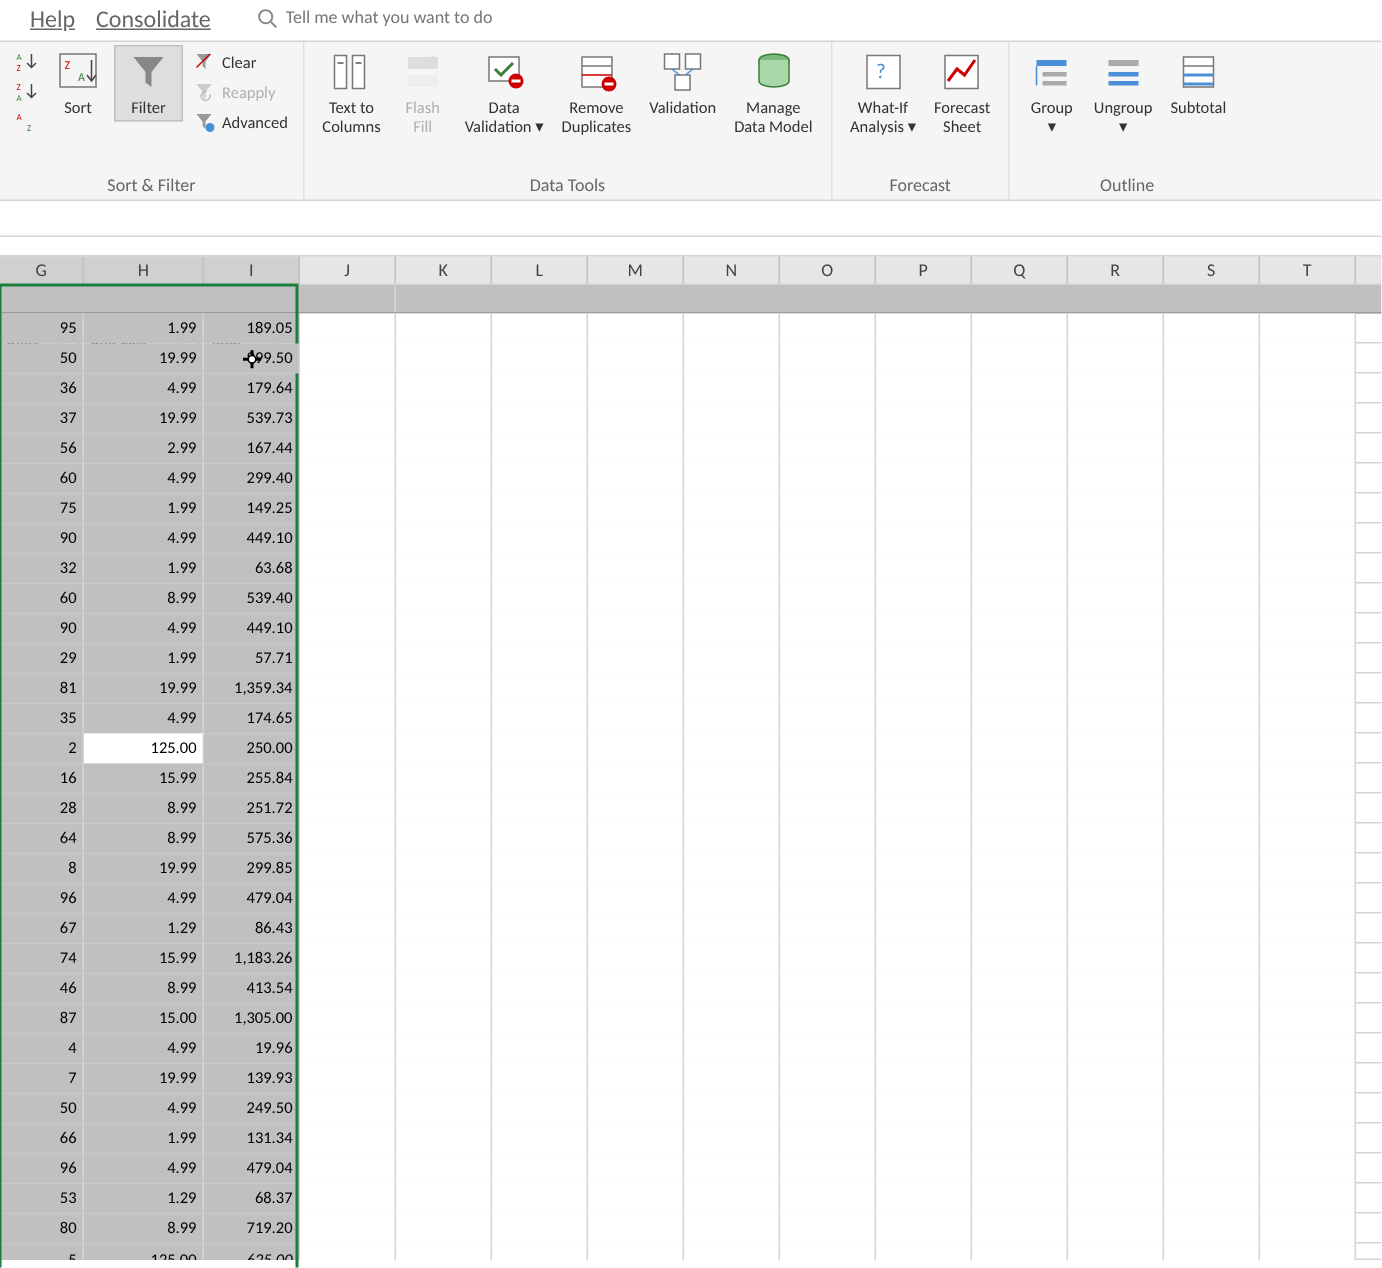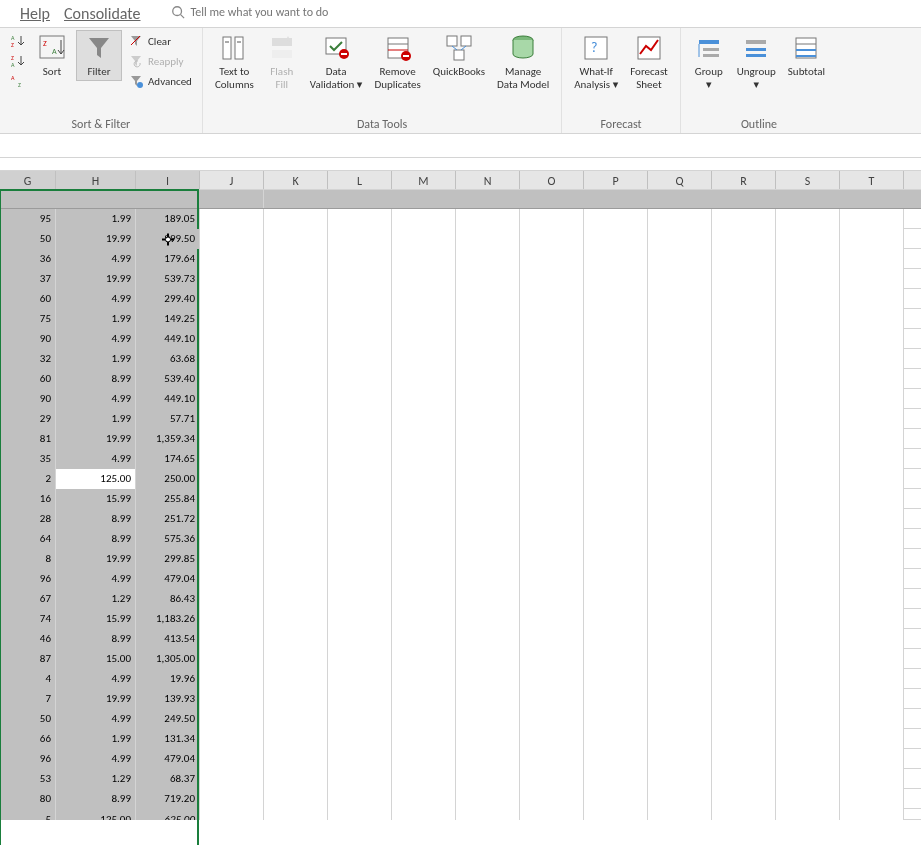--- a/index.html
+++ b/index.html
@@ -191,21 +191,21 @@
         </div>
       <div class="vbtn">
           <span class="icon-big">
             <svg viewBox="0 0 32 32">
               <rect x="4" y="4" width="10" height="10" fill="#fff" stroke="#777"></rect>
               <rect x="18" y="4" width="10" height="10" fill="#fff" stroke="#777"></rect>
               <rect x="11" y="18" width="10" height="10" fill="#fff" stroke="#777"></rect>
               <path d="M9 14l5 4M23 14l-5 4" stroke="#4a90d9"></path>
             </svg>
           </span>
-          <span>QuickBooks</span>
+          <span>Validation</span>
         </div>
       <div class="vbtn">
           <span class="icon-big">
             <svg viewBox="0 0 32 32">
               <ellipse cx="16" cy="8" rx="10" ry="4" fill="#7ab87a" stroke="#3b7e3b"></ellipse>
               <path d="M6 8v14a10 4 0 0 0 20 0V8" fill="#a8d8a8" stroke="#3b7e3b"></path>
             </svg>
           </span>
           <span style="white-space:pre">Manage
 Data Model</span>
@@ -391,20 +391,36 @@
           <div class="cell col-other emp"></div>
           <div class="cell col-other emp"></div>
           <div class="cell col-other emp"></div>
           <div class="cell col-other emp"></div>
           <div class="cell col-other emp"></div>
           <div class="cell col-other emp"></div>
           <div class="cell col-other emp"></div>
           <div class="cell col-other emp"></div>
         </div>
         <div class="row">
+          <div class="cell col-g">56</div>
+          <div class="cell col-h">2.99</div>
+          <div class="cell col-i">167.44</div>
+          <div class="cell col-other emp"></div>
+          <div class="cell col-other emp"></div>
+          <div class="cell col-other emp"></div>
+          <div class="cell col-other emp"></div>
+          <div class="cell col-other emp"></div>
+          <div class="cell col-other emp"></div>
+          <div class="cell col-other emp"></div>
+          <div class="cell col-other emp"></div>
+          <div class="cell col-other emp"></div>
+          <div class="cell col-other emp"></div>
+          <div class="cell col-other emp"></div>
+        </div>
+        <div class="row">
           <div class="cell col-g">60</div>
           <div class="cell col-h">4.99</div>
           <div class="cell col-i">299.40</div>
           <div class="cell col-other emp"></div>
           <div class="cell col-other emp"></div>
           <div class="cell col-other emp"></div>
           <div class="cell col-other emp"></div>
           <div class="cell col-other emp"></div>
           <div class="cell col-other emp"></div>
           <div class="cell col-other emp"></div>

